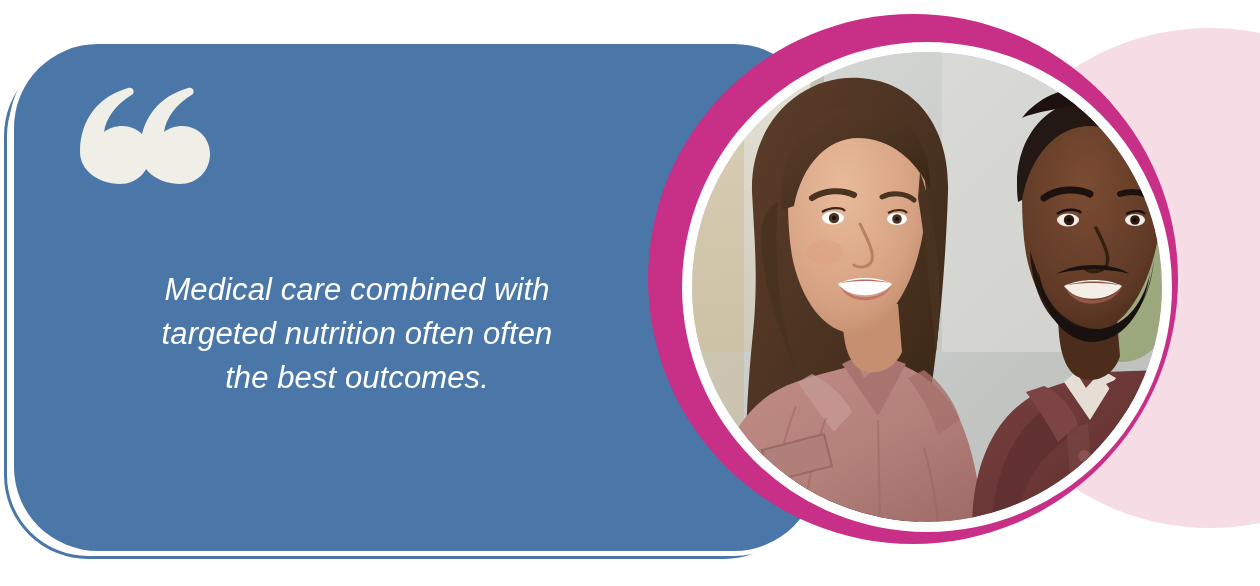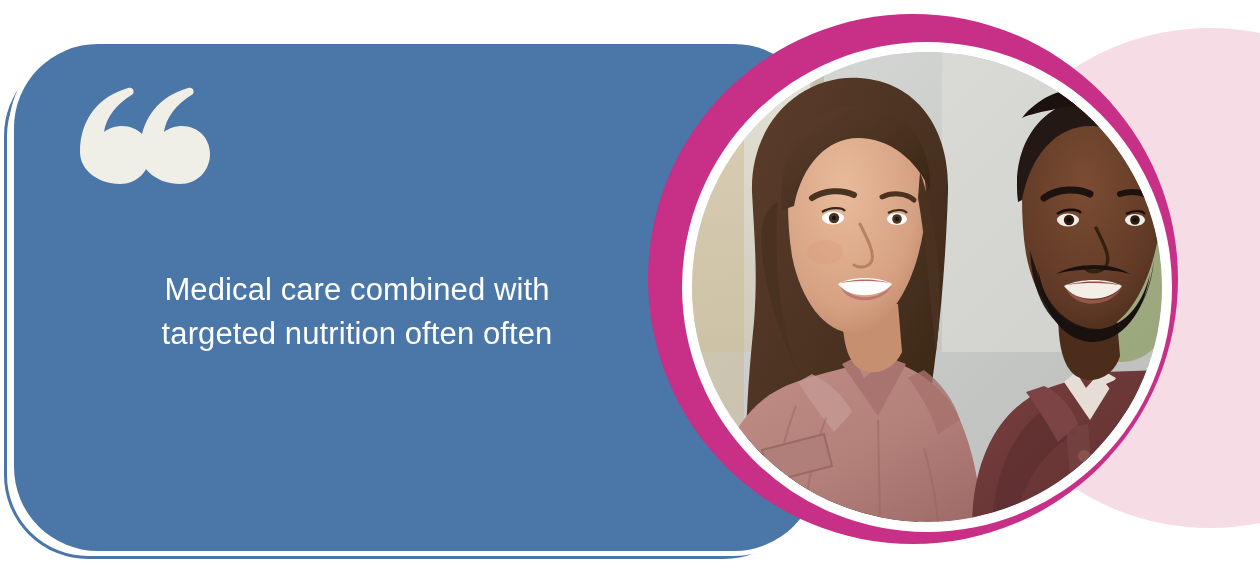--- a/index.html
+++ b/index.html
@@ -61,20 +61,21 @@
   .quote-text {
     position:absolute;
     left:48px; top:224px;
     width:590px;
     text-align:center;
     color:#ffffff;
     font-size:31px;
     line-height:1.42;
     font-weight:400;
     letter-spacing:0.1px;
+    font-style:italic;
   }
   .quote-text .line { display:block; white-space:nowrap; }
 
   
   .media {
     position:absolute;
     left:630px; top:0px;
     width:630px; height:586px;
     z-index:4;
   }
@@ -127,20 +128,21 @@
       <div class="quote-glyph">
         <svg width="140" height="120" viewBox="0 0 140 120" aria-hidden="true">
           <path d="M10 68 C10 34 30 12 58 4 C62 3 65 6 63 10 C46 20 36 34 34 48 C39 44 46 42 52 42 C68 42 80 54 80 70 C80 87 67 100 50 100 C28 100 10 86 10 68 Z" fill="#efefe8"></path>
           <path d="M78 68 C78 34 98 12 126 4 C130 3 133 6 131 10 C114 20 104 34 102 48 C107 44 114 42 120 42 C136 42 148 54 148 70 C148 87 135 100 118 100 C96 100 78 86 78 68 Z" fill="#efefe8" transform="translate(-8,0)"></path>
         </svg>
       </div>
 
       <div class="quote-text">
         <span class="line">Medical care combined with</span>
         <span class="line">targeted nutrition often often</span>
+        <span class="line">the best outcomes.</span>
       </div>
 
     </div>
   </div>
 
   <div class="media">
 
     <div class="ring-pale"></div>
     <div class="ring-magenta"></div>
     <div class="photo-gap"></div>

